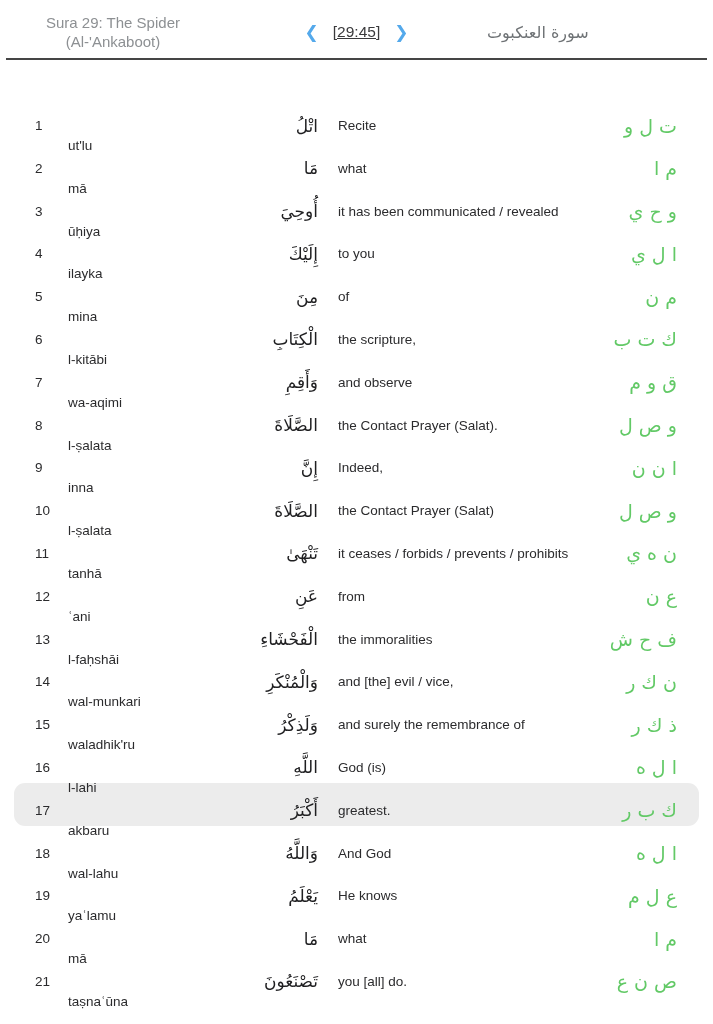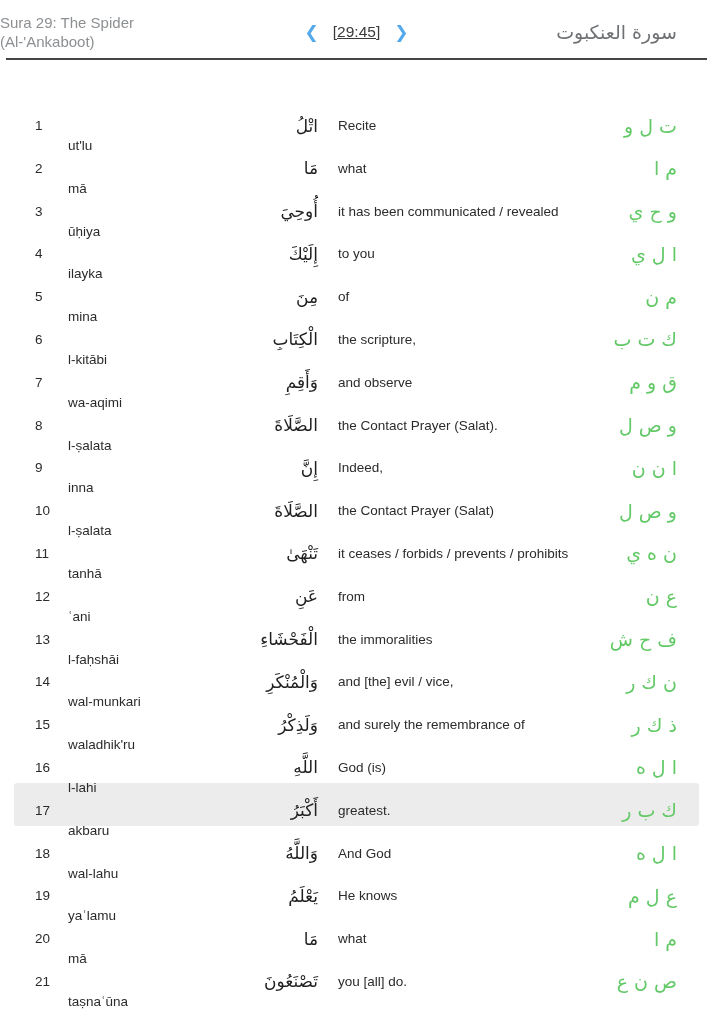--- a/index.html
+++ b/index.html
@@ -11,21 +11,21 @@
   }
   
   .header {
     display: grid;
     grid-template-columns: 226px 1fr 226px;
     align-items: center;
     height: 58px;
     padding-top: 6px;
   }
   .sura-title {
-    text-align: left;
+    text-align: center;
     color: var(--header-gray);
     font-size: 15px;
     line-height: 19px;
   }
   .verse-nav {
     display: flex;
     align-items: center;
     justify-content: center;
     gap: 12px;
   }
@@ -38,44 +38,43 @@
     color: var(--nav-blue);
     font-size: 17px;
     font-weight: bold;
     background: none; border: none;
     cursor: pointer;
     font-family: "DejaVu Sans", sans-serif;
     line-height: 1;
     padding: 2px;
   }
   .sura-title-ar {
-    text-align: right;
-    padding-right: 36px;
+    text-align: left;
     color: #6e7275;
-    font-size: 19px;
+    font-size: 16px;
     font-family: "DejaVu Sans", sans-serif;
   }
   .divider {
     margin: 0 6px;
     border-bottom: 2px solid #454545;
   }
   
   .word-table { margin-top: 38px; }
   .word-row {
     margin: 0 14px;
     height: 42.8px;
     display: grid;
     grid-template-columns: 33px 106px 144px 230px 1fr;
     align-items: center;
     padding-left: 21px;
     padding-right: 22px;
     border-radius: 3px;
     cursor: pointer;
   }
-  .word-row.selected { background: var(--highlight-gray); }
+  .word-row.selected { background: var(--highlight-gray); border-radius: 11px; }
   .cell-num {
     color: #2b2b2d;
     font-size: 13.5px;
   }
   .cell-translit {
     color: #2b2b2d;
     font-size: 13.5px;
     margin-top: 40px;
   }
   .cell-arabic {

